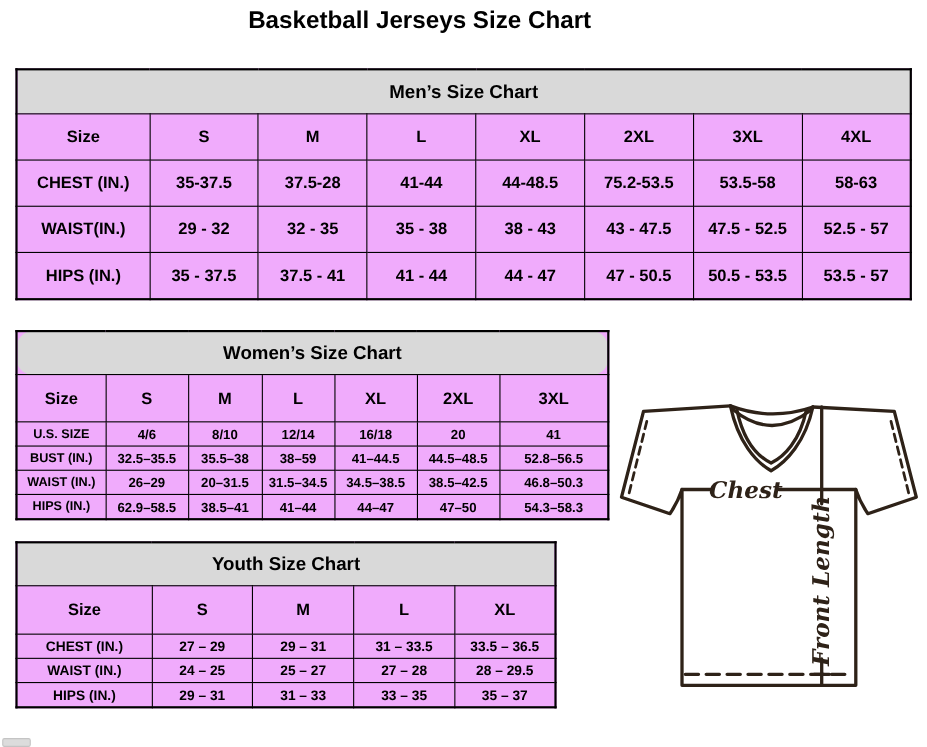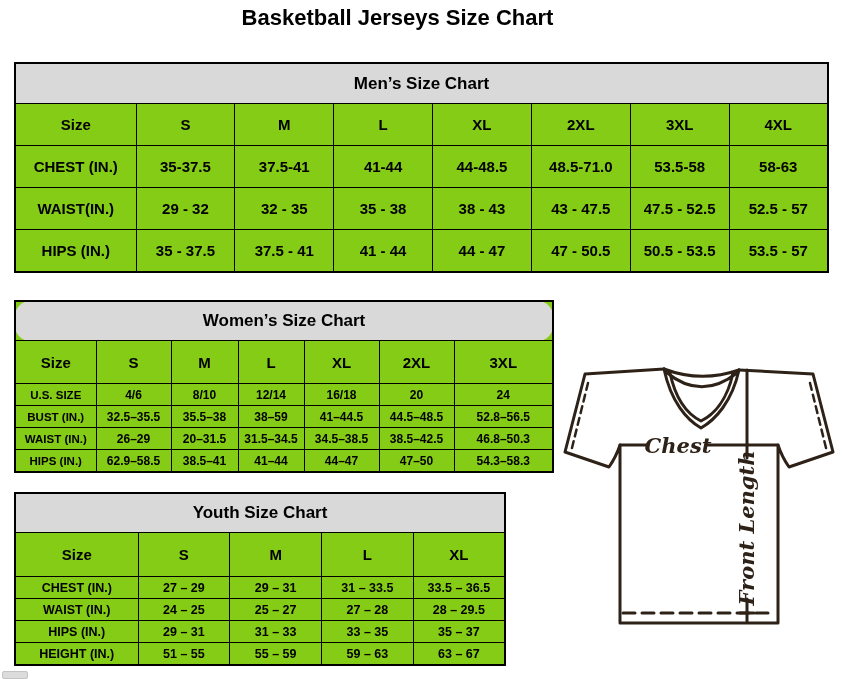--- a/index.html
+++ b/index.html
@@ -1,26 +1,26 @@
 <!DOCTYPE html>
 <html><head>
 <meta charset="utf-8">
 <style>
   html,body{margin:0;padding:0;}
   body{
     width:843px;height:679px;position:relative;background:#ffffff;
     font-family:"Liberation Sans","DejaVu Sans",sans-serif;overflow:hidden;
   }
   .page-title{
-    position:absolute;top:5px;left:16px;width:763px;text-align:center;
+    position:absolute;top:5px;left:0;width:763px;text-align:center;
     font-size:22px;font-weight:bold;color:#000;letter-spacing:0px;
   }
   table.size-table{
     position:absolute;border-collapse:collapse;table-layout:fixed;
-    background:#84cc16;border:2px solid #000;
+    background:#f0abfc;border:2px solid #000;
   }
   table.size-table td{
     border:1px solid #000;text-align:center;vertical-align:middle;
     font-weight:bold;color:#000;padding:0;overflow:hidden;white-space:nowrap;
   }
   td.title-cell{background:#d9d9d9;font-size:17px;}
   
   #mens-table{left:14px;top:62px;width:815px;}
   #mens-table td.title-cell{height:39px;}
   #mens-table tr.size-row td{height:41px;font-size:15px;}
@@ -69,24 +69,24 @@
         <td class="head-cell">M</td>
         <td class="head-cell">L</td>
         <td class="head-cell">XL</td>
         <td class="head-cell">2XL</td>
         <td class="head-cell">3XL</td>
         <td class="head-cell">4XL</td>
       </tr>
       <tr class="data-row">
         <td class="row-label-cell">CHEST (IN.)</td>
         <td class="value-cell">35-37.5</td>
-        <td class="value-cell">37.5-41</td>
+        <td class="value-cell">37.5-28</td>
         <td class="value-cell">41-44</td>
         <td class="value-cell">44-48.5</td>
-        <td class="value-cell">48.5-71.0</td>
+        <td class="value-cell">75.2-53.5</td>
         <td class="value-cell">53.5-58</td>
         <td class="value-cell">58-63</td>
       </tr>
       <tr class="data-row">
         <td class="row-label-cell">WAIST(IN.)</td>
         <td class="value-cell">29 - 32</td>
         <td class="value-cell">32 - 35</td>
         <td class="value-cell">35 - 38</td>
         <td class="value-cell">38 - 43</td>
         <td class="value-cell">43 - 47.5</td>
@@ -129,21 +129,21 @@
         <td class="head-cell">2XL</td>
         <td class="head-cell">3XL</td>
       </tr>
       <tr class="data-row">
         <td class="row-label-cell">U.S. SIZE</td>
         <td class="value-cell">4/6</td>
         <td class="value-cell">8/10</td>
         <td class="value-cell">12/14</td>
         <td class="value-cell">16/18</td>
         <td class="value-cell">20</td>
-        <td class="value-cell">24</td>
+        <td class="value-cell">41</td>
       </tr>
       <tr class="data-row">
         <td class="row-label-cell">BUST (IN.)</td>
         <td class="value-cell">32.5–35.5</td>
         <td class="value-cell">35.5–38</td>
         <td class="value-cell">38–59</td>
         <td class="value-cell">41–44.5</td>
         <td class="value-cell">44.5–48.5</td>
         <td class="value-cell">52.8–56.5</td>
       </tr>
@@ -198,27 +198,20 @@
         <td class="value-cell">27 – 28</td>
         <td class="value-cell">28 – 29.5</td>
       </tr>
       <tr class="data-row">
         <td class="row-label-cell">HIPS (IN.)</td>
         <td class="value-cell">29 – 31</td>
         <td class="value-cell">31 – 33</td>
         <td class="value-cell">33 – 35</td>
         <td class="value-cell">35 – 37</td>
       </tr>
-      <tr class="data-row">
-        <td class="row-label-cell">HEIGHT (IN.)</td>
-        <td class="value-cell">51 – 55</td>
-        <td class="value-cell">55 – 59</td>
-        <td class="value-cell">59 – 63</td>
-        <td class="value-cell">63 – 67</td>
-      </tr>
     </tbody>
   </table>
 
 <div class="jersey-wrap">
   <svg width="282" height="285" viewBox="0 0 282 285" xmlns="http://www.w3.org/2000/svg">
     <g fill="none" stroke="#2e2218" stroke-width="3" stroke-linejoin="round" stroke-linecap="round">
 
       <path d="M 107 13 L 28 18 L 8 96 L 52 111 Q 59 101 63 89 L 63 267 L 221 267 L 221 89 Q 225 101 232 111 L 276 96 L 256 18 L 182 14"></path>
 
       <path d="M 107 13 Q 144 27 182 14"></path>

